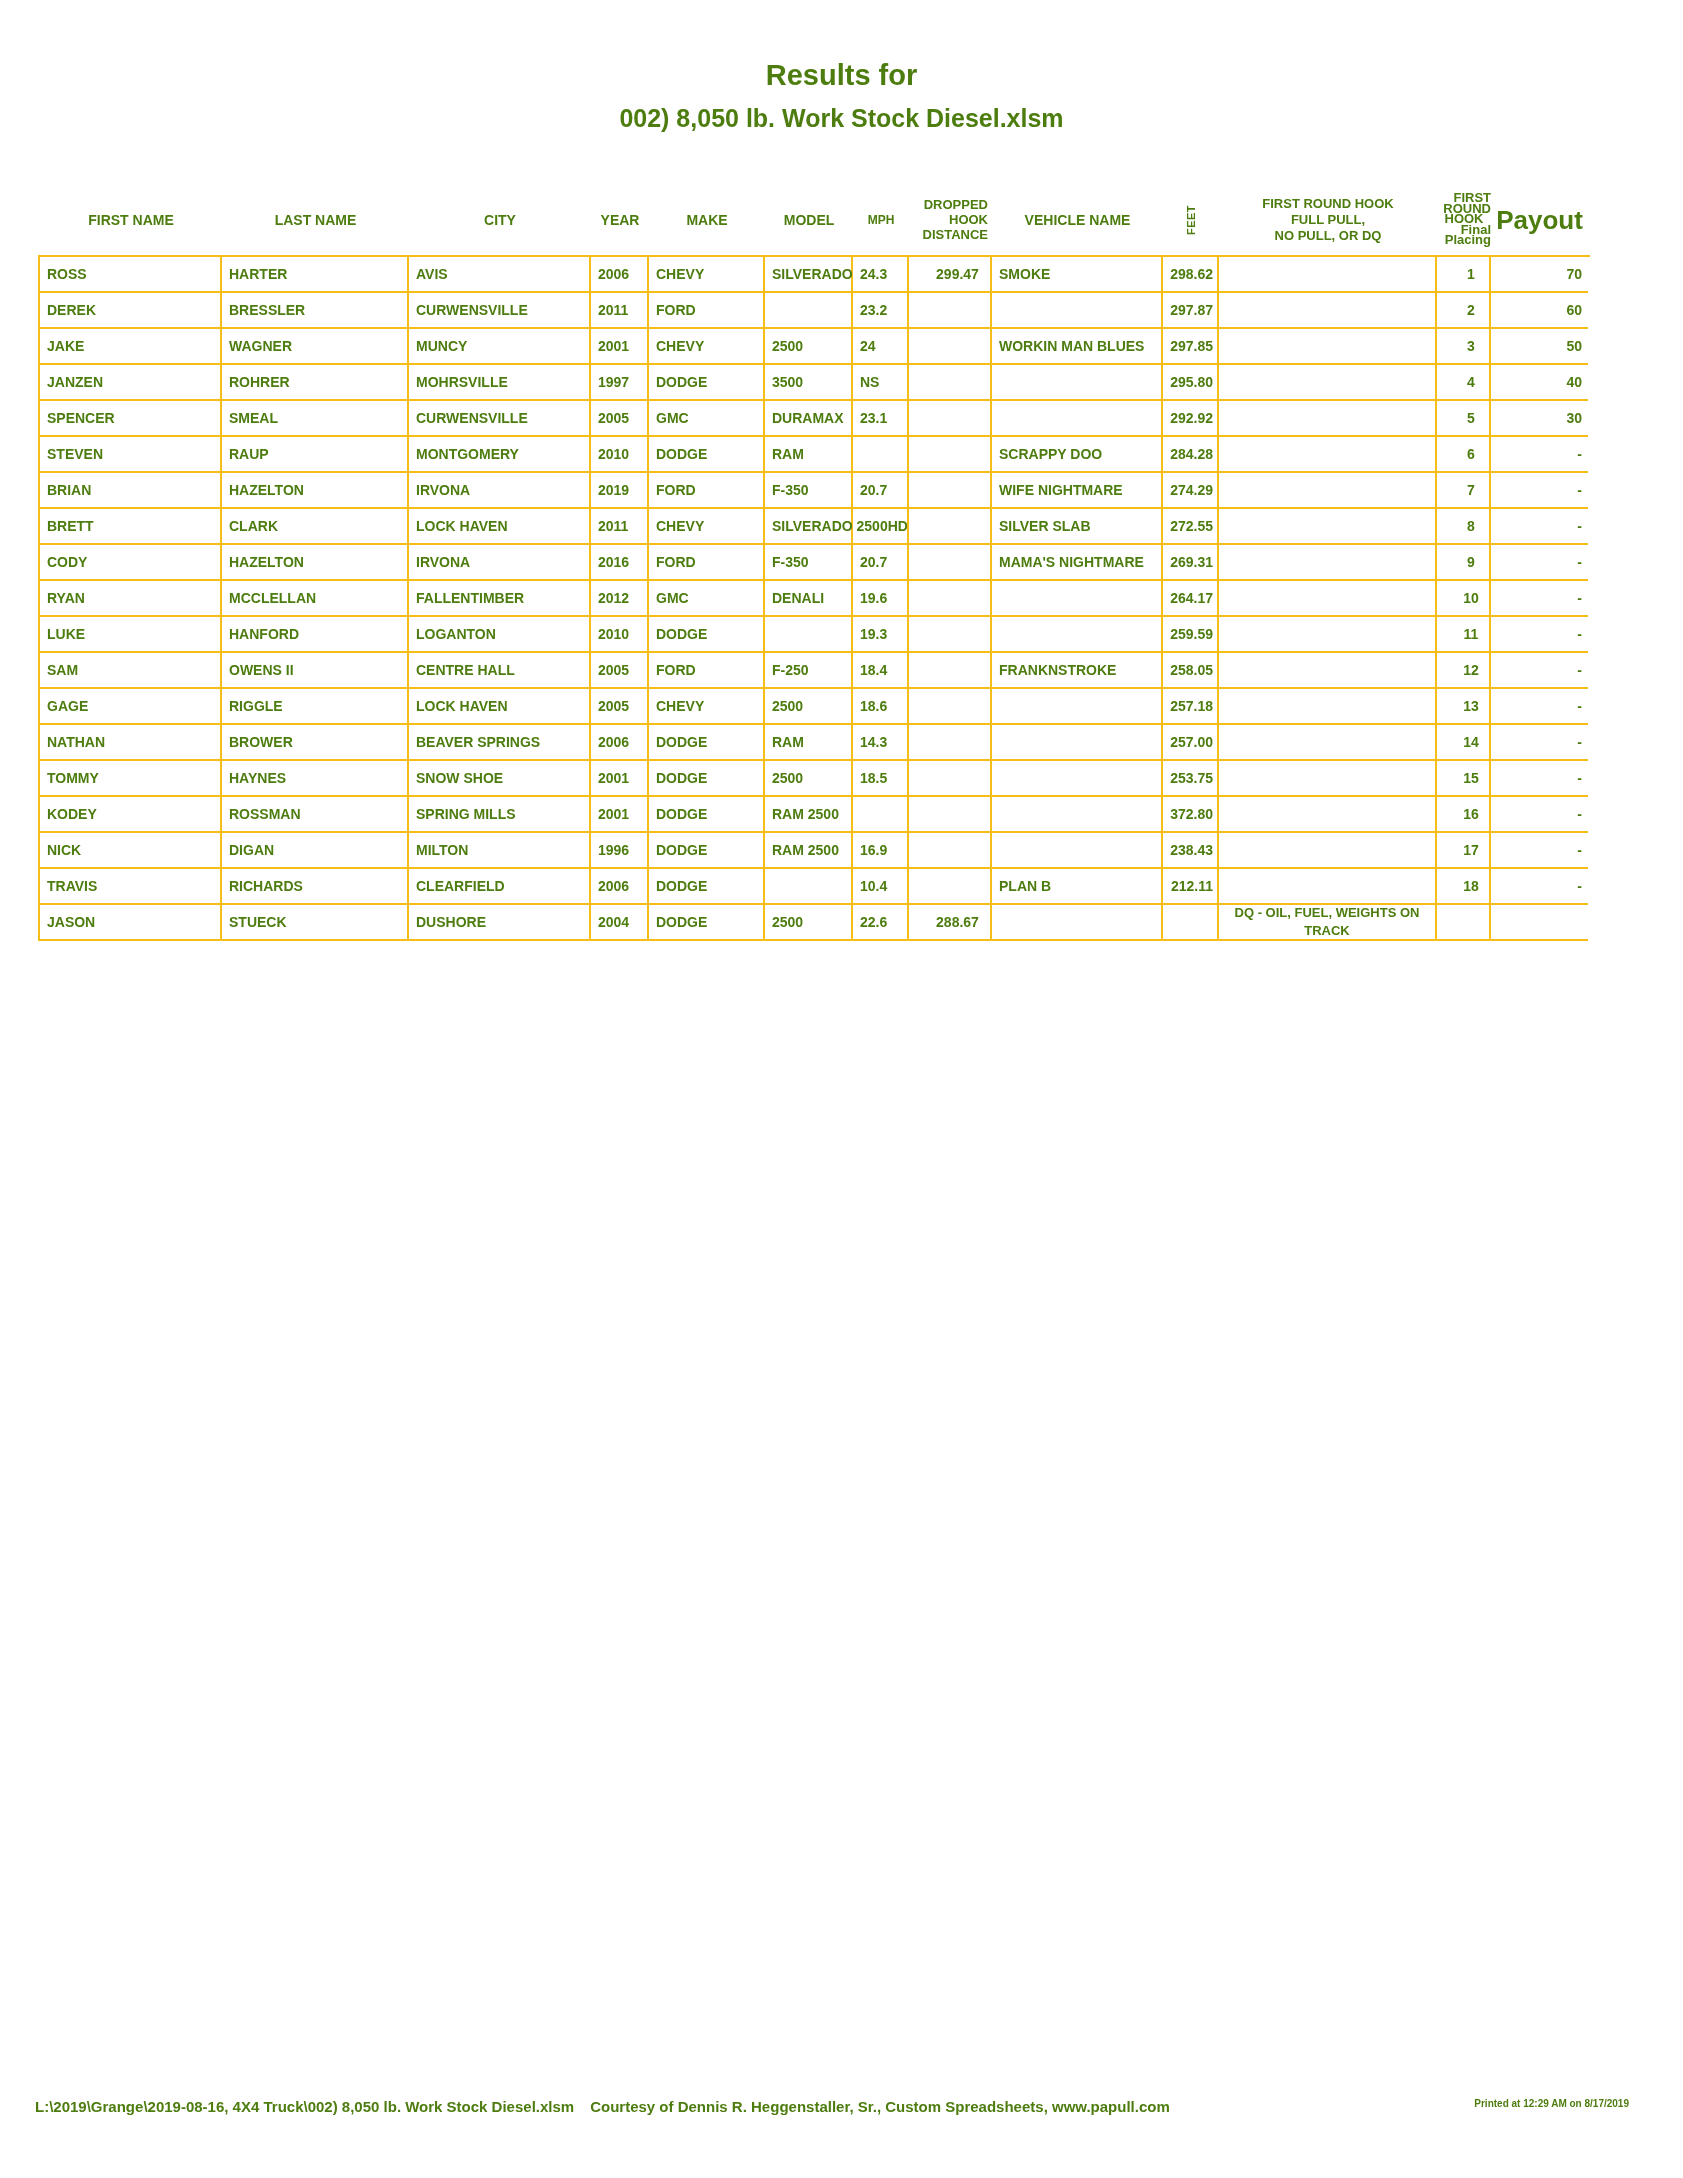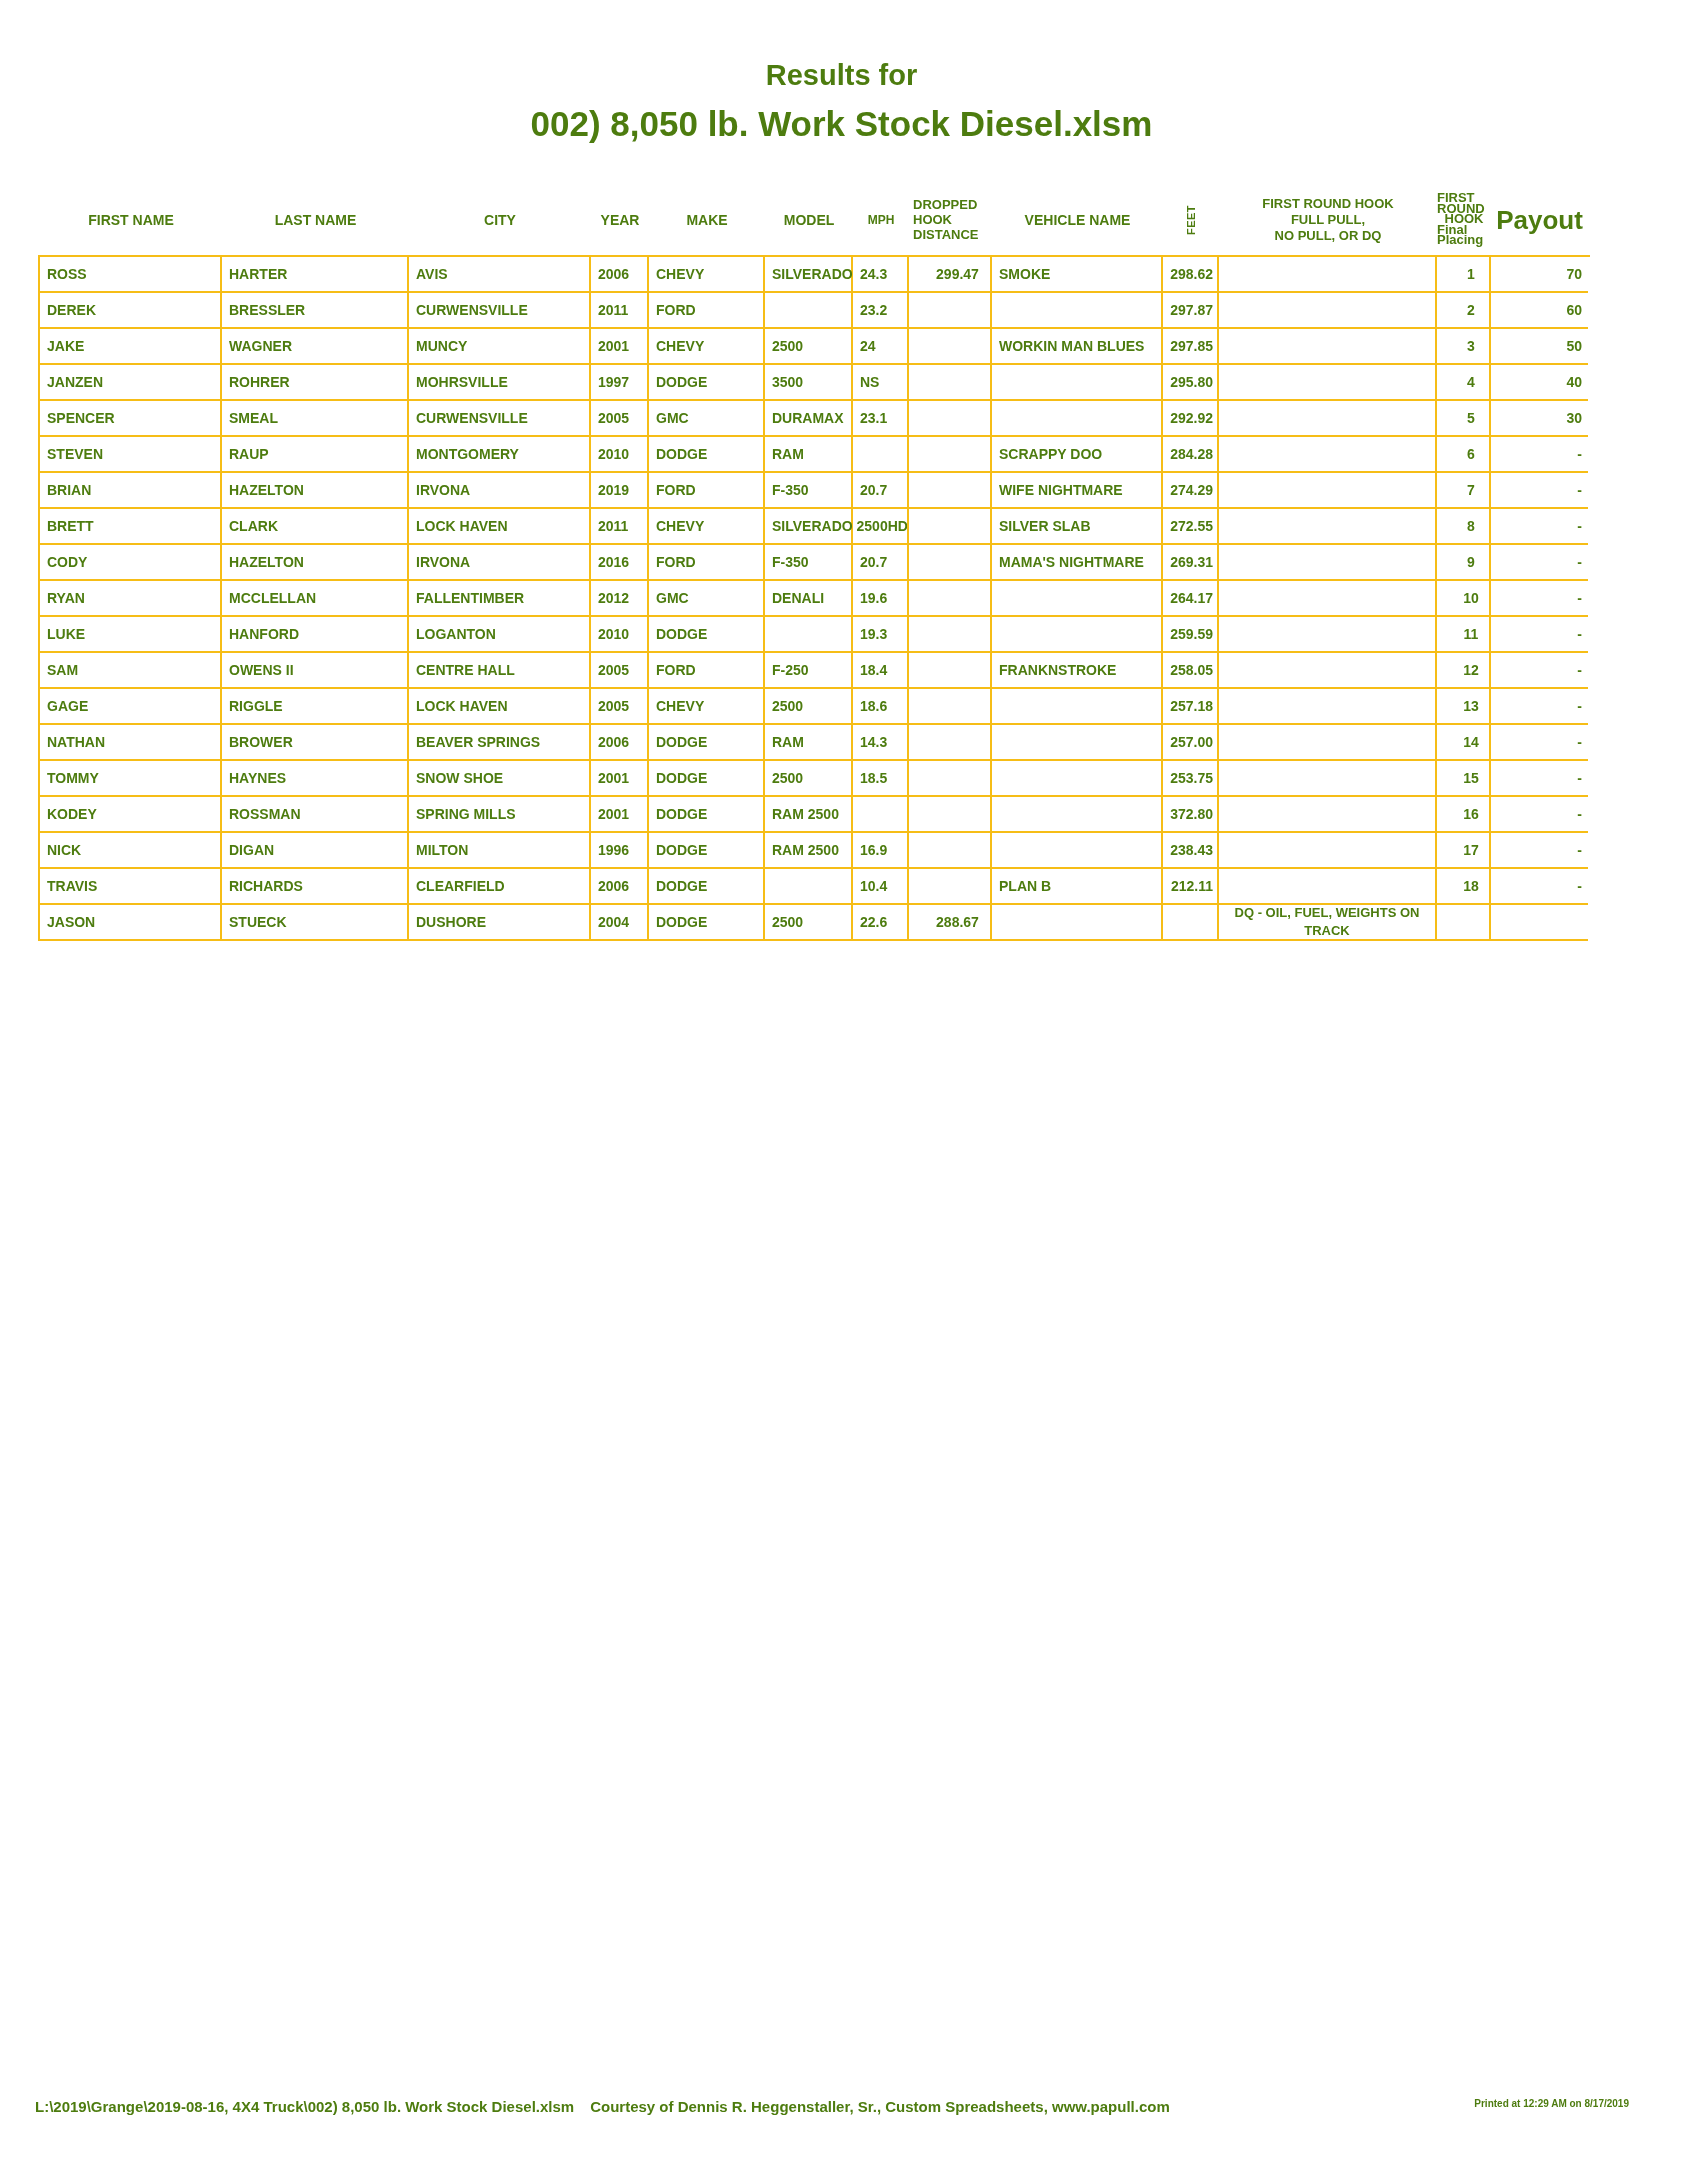--- a/index.html
+++ b/index.html
@@ -3,29 +3,29 @@
 <meta charset="utf-8">
 <style>
   :root { --grid: #F6BD16; }
   html,body { margin:0; padding:0; background:#fff; }
   .page {
     position:relative; width:1683px; height:2178px; background:#fff;
     font-family:"Liberation Sans", sans-serif; font-weight:700; color:#4d7c0f;
     overflow:hidden;
   }
   .title-line1 { position:absolute; top:59px; left:0; width:1683px; text-align:center; font-size:29px; }
-  .title-line2 { position:absolute; top:104px; left:0; width:1683px; text-align:center; font-size:35px; }
+  .title-line2 { position:absolute; top:104px; left:0; width:1683px; text-align:center; font-size:25px; }
 
   .cols { display:grid; grid-template-columns:182px 187px 182px 58px 116px 88px 56px 83px 171px 56px 218px 54px 97px; }
 
   .thead {
     position:absolute; left:38px; top:184px; width:1552px; height:71px;
     box-sizing:border-box; padding-left:2px; align-content:center;
   }
-  .th { display:flex; align-items:center; justify-content:center; text-align:left;
+  .th { display:flex; align-items:center; justify-content:center; text-align:right;
         font-size:14px; line-height:16px; height:71px; }
   .th-mph { font-size:12px; }
   .th-dropped { font-size:13px; line-height:15px; white-space:normal; padding:0 4px; }
   .th-hook { font-size:13px; line-height:16px; flex-direction:column; }
   .th-placing { font-size:13px; line-height:10.4px; flex-direction:column; }
   .th-payout { font-size:26px; }
   .vert { transform:rotate(-90deg); font-size:11px; letter-spacing:0.5px; }
 
   .tbl {
     position:absolute; left:38px; top:255px; width:1552px;

